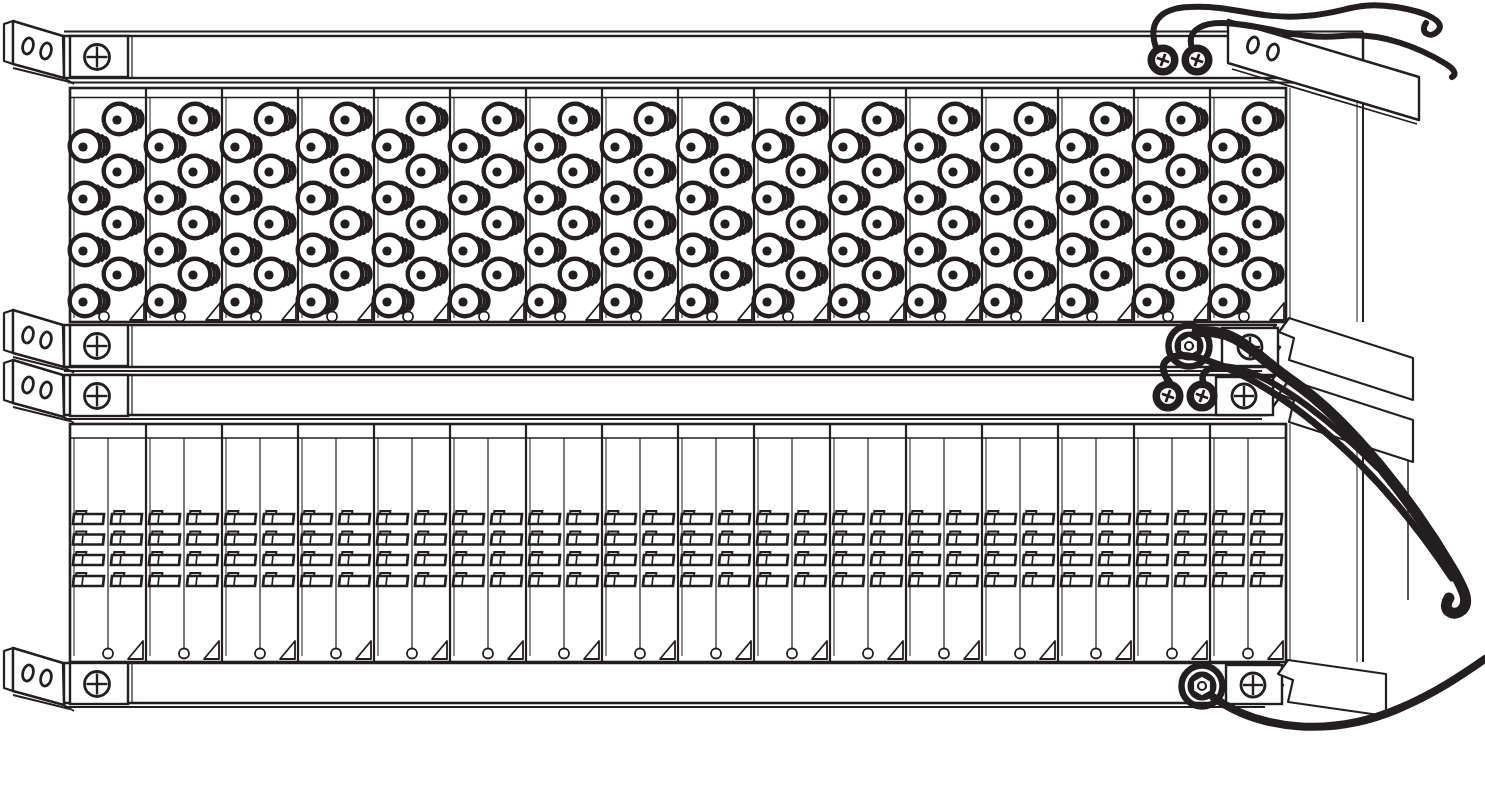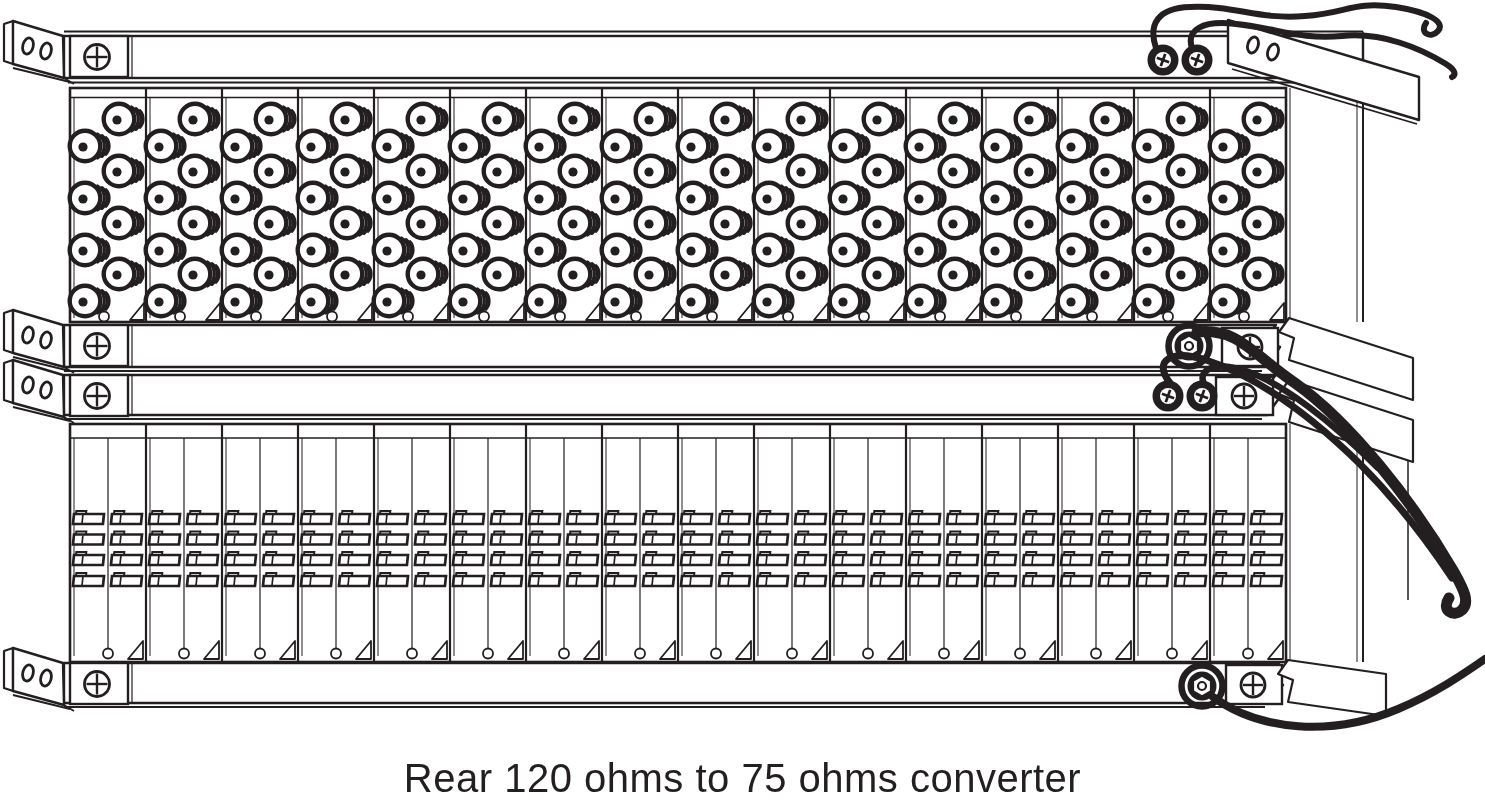--- a/index.html
+++ b/index.html
@@ -646,14 +646,13 @@
       </g>
       <g>
         <path d="M1156,48 C1148,24 1158,8 1190,7 C1235,5 1258,20 1305,16 C1348,13 1352,1 1396,7 C1428,12 1446,22 1438,31 C1431,39 1419,33 1426,23" fill="none" stroke="#231f20" stroke-width="6" stroke-linecap="round" stroke-linejoin="round"></path>
         <path d="M1192,48 C1186,30 1202,20 1236,24 C1276,28 1300,40 1342,36 C1382,32 1420,48 1446,64 C1454,69 1457,74 1452,77" fill="none" stroke="#231f20" stroke-width="6" stroke-linecap="round" stroke-linejoin="round"></path>
         <path d="M1197,332 C1238,328 1250,352 1295,383 C1350,422 1412,500 1454,572 C1464,590 1470,602 1462,610 C1453,618 1441,610 1449,598" fill="none" stroke="#231f20" stroke-width="11" stroke-linecap="round" stroke-linejoin="round"></path>
         <path d="M1170,383 C1152,360 1172,349 1206,360 C1252,375 1305,410 1360,464 C1398,502 1432,548 1452,578" fill="none" stroke="#231f20" stroke-width="7" stroke-linecap="round" stroke-linejoin="round"></path>
         <path d="M1204,384 C1197,369 1216,361 1246,371 C1282,383 1330,420 1378,468" fill="none" stroke="#231f20" stroke-width="6.5" stroke-linecap="round" stroke-linejoin="round"></path>
         <path d="M1213,697 C1260,731 1332,737 1398,709 C1434,694 1462,675 1485,659" fill="none" stroke="#231f20" stroke-width="8" stroke-linecap="round" stroke-linejoin="round"></path>
       </g>
     </svg>
-  <div class="caption">Rear 120 ohms to 75 ohms converter</div>
 </div>
 
 </body></html>

